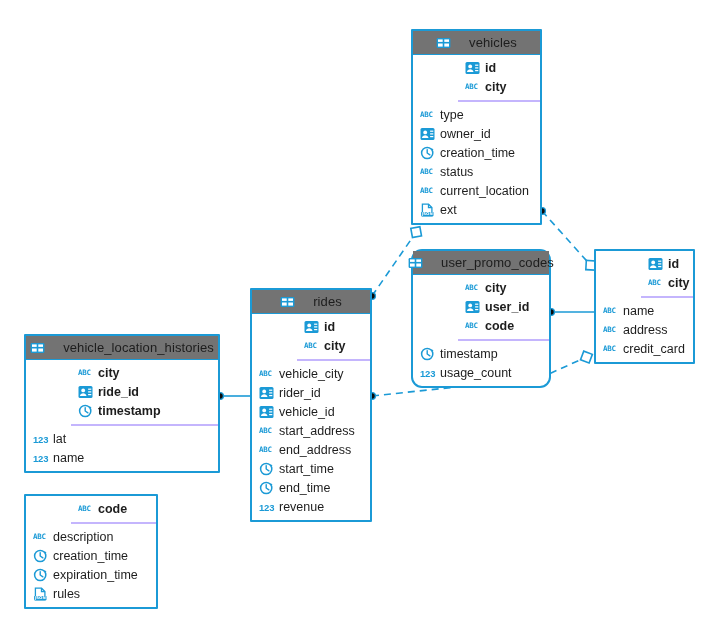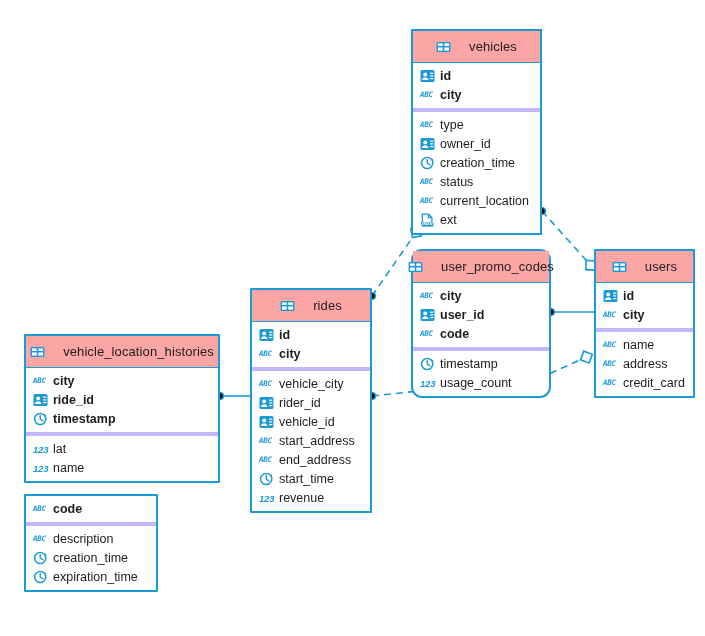--- a/index.html
+++ b/index.html
@@ -29,40 +29,41 @@
   }
   .entity {
     position: absolute;
     box-sizing: border-box;
     background: #ffffff;
     border: 2px solid #1b9ad6;
     border-radius: 1px;
   }
   .entity-header {
     box-sizing: border-box;
-    height: 32px;
+    height: 24px;
     display: flex;
     align-items: center;
     justify-content: center;
     gap: 18px;
     border-bottom: 1px solid #1b9ad6;
-    background: #fca5a5;
+    background: #737373;
   }
   .entity-title {
     font-size: 13px;
     color: #1d1d1d;
     letter-spacing: .1px;
     white-space: nowrap;
   }
   .field-group {
     box-sizing: border-box;
     padding: 3px 0 4px 0;
   }
   .field-group.keys {
-    border-bottom: 4px solid #c4b5fd;
+    border-bottom: 2px solid #c4b5fd;
+    margin-left: 45px;
   }
   .field-row {
     box-sizing: border-box;
     height: 19px;
     display: flex;
     align-items: center;
     gap: 5px;
     padding: 0 6px 0 7px;
     white-space: nowrap;
   }
@@ -72,21 +73,20 @@
   }
   .field-row.pk .field-name {
     font-weight: bold;
   }
   .ico {
     flex: 0 0 auto;
     width: 15px;
     height: 14px;
     display: inline-block;
     position: relative;
-    font-style: italic;
   }
   .ico svg { display: block; }
 
   
   .ico-abc {
     font-family: "DejaVu Sans Mono", monospace;
     font-size: 7.5px;
     font-weight: bold;
     color: #1b9ad6;
     letter-spacing: -0.3px;
@@ -279,32 +279,20 @@
           </span>
           <span class="field-name">timestamp</span>
         </div>
         <div class="field-row">
           <span class="ico ico-123">123</span>
           <span class="field-name">usage_count</span>
         </div>
       </div>
     </div>
     <div class="entity" style="left: 594px; top: 249px; width: 101px;">
-      <div class="entity-header">
-        <span class="ico">
-          <svg width="15" height="14" viewBox="0 0 15 14">
-            <rect x="0.6" y="2.0" width="13.8" height="10" rx="1.2" fill="#1b9ad6"></rect>
-            <rect x="2.0" y="3.4" width="4.7" height="2.5" fill="#fff"></rect>
-            <rect x="8.3" y="3.4" width="4.7" height="2.5" fill="#fff"></rect>
-            <rect x="2.0" y="7.5" width="4.7" height="3.1" fill="#fff"></rect>
-            <rect x="8.3" y="7.5" width="4.7" height="3.1" fill="#fff"></rect>
-          </svg>
-        </span>
-        <span class="entity-title">users</span>
-      </div>
       <div class="field-group keys">
         <div class="field-row pk">
           <span class="ico">
             <svg width="15" height="14" viewBox="0 0 15 14">
               <rect x="0.5" y="1" width="14" height="12" rx="1.5" fill="#1b9ad6"></rect>
               <circle cx="5.2" cy="5.4" r="1.9" fill="#fff"></circle>
               <path d="M1.9 11.1c0.35-2 1.7-2.9 3.3-2.9s2.95 0.9 3.3 2.9z" fill="#fff"></path>
               <rect x="10.1" y="3.6" width="3.2" height="1.2" fill="#fff"></rect>
               <rect x="10.1" y="6.3" width="3.2" height="1.2" fill="#fff"></rect>
               <rect x="10.1" y="9.0" width="3.2" height="1.2" fill="#fff"></rect>
@@ -407,20 +395,30 @@
           <span class="ico">
             <svg width="15" height="14" viewBox="0 0 15 14">
               <circle cx="7.2" cy="7" r="5.6" fill="#fff" stroke="#1b9ad6" stroke-width="1.5"></circle>
               <path d="M7.2 3.6V7l2.7 1.8" fill="none" stroke="#1b9ad6" stroke-width="1.4" stroke-linecap="round"></path>
               <path d="M11.4 2.0l2.1 1.4-1.5 1.0z" fill="#1b9ad6"></path>
             </svg>
           </span>
           <span class="field-name">start_time</span>
         </div>
         <div class="field-row">
+          <span class="ico">
+            <svg width="15" height="14" viewBox="0 0 15 14">
+              <circle cx="7.2" cy="7" r="5.6" fill="#fff" stroke="#1b9ad6" stroke-width="1.5"></circle>
+              <path d="M7.2 3.6V7l2.7 1.8" fill="none" stroke="#1b9ad6" stroke-width="1.4" stroke-linecap="round"></path>
+              <path d="M11.4 2.0l2.1 1.4-1.5 1.0z" fill="#1b9ad6"></path>
+            </svg>
+          </span>
+          <span class="field-name">end_time</span>
+        </div>
+        <div class="field-row">
           <span class="ico ico-123">123</span>
           <span class="field-name">revenue</span>
         </div>
       </div>
     </div>
     <div class="entity" style="left: 24px; top: 334px; width: 196px;">
       <div class="entity-header">
         <span class="ico">
           <svg width="15" height="14" viewBox="0 0 15 14">
             <rect x="0.6" y="2.0" width="13.8" height="10" rx="1.2" fill="#1b9ad6"></rect>
@@ -497,15 +495,26 @@
         <div class="field-row">
           <span class="ico">
             <svg width="15" height="14" viewBox="0 0 15 14">
               <circle cx="7.2" cy="7" r="5.6" fill="#fff" stroke="#1b9ad6" stroke-width="1.5"></circle>
               <path d="M7.2 3.6V7l2.7 1.8" fill="none" stroke="#1b9ad6" stroke-width="1.4" stroke-linecap="round"></path>
               <path d="M11.4 2.0l2.1 1.4-1.5 1.0z" fill="#1b9ad6"></path>
             </svg>
           </span>
           <span class="field-name">expiration_time</span>
         </div>
+        <div class="field-row">
+          <span class="ico">
+            <svg width="15" height="14" viewBox="0 0 15 14">
+              <path d="M2.4 1.2h6.1l3.4 3.3v8.3H2.4z" fill="#fff" stroke="#1b9ad6" stroke-width="1.3"></path>
+              <path d="M8.5 1.2v3.4h3.4" fill="none" stroke="#1b9ad6" stroke-width="1.3"></path>
+              <rect x="1.1" y="9.0" width="12.4" height="4.2" rx="0.6" fill="#1b9ad6"></rect>
+              <text x="7.3" y="12.4" font-family="DejaVu Sans, sans-serif" font-size="3.9" font-weight="bold" fill="#fff" text-anchor="middle">JSON</text>
+            </svg>
+          </span>
+          <span class="field-name">rules</span>
+        </div>
       </div>
     </div>
   </div>
 
 </body></html>

